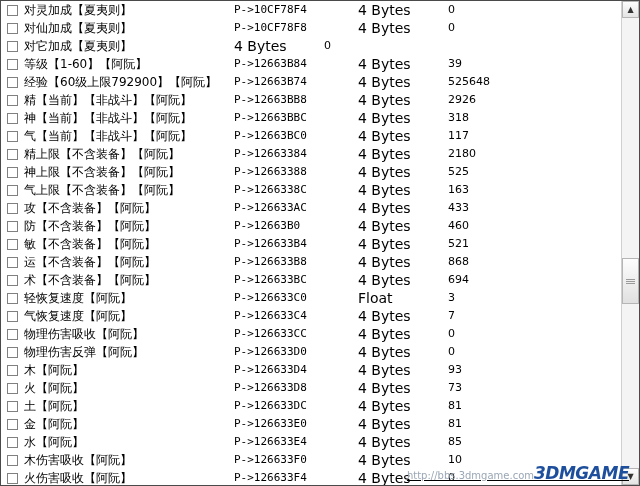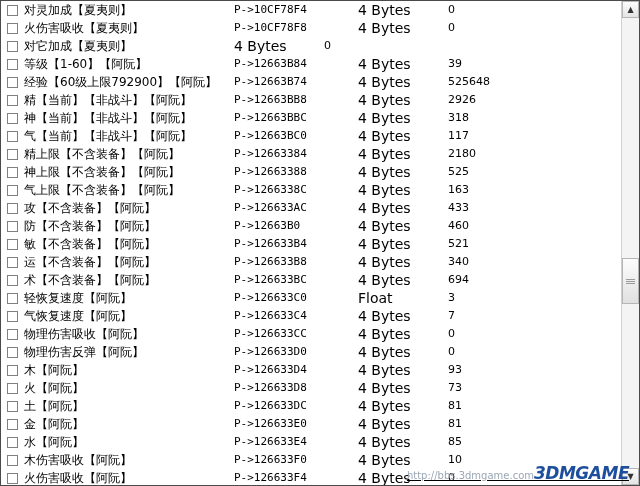--- a/index.html
+++ b/index.html
@@ -181,21 +181,21 @@
         </div>
         <div class="cell-desc">对灵加成【夏夷则】</div>
         <div class="cell-addr">P-&gt;10CF78F4</div>
         <div class="cell-type">4 Bytes</div>
         <div class="cell-value">0</div>
       </div>
       <div class="row">
         <div class="cell-check">
           <div class="checkbox"></div>
         </div>
-        <div class="cell-desc">火伤害吸收【夏夷则】</div>
+        <div class="cell-desc">对仙加成【夏夷则】</div>
         <div class="cell-addr">P-&gt;10CF78F8</div>
         <div class="cell-type">4 Bytes</div>
         <div class="cell-value">0</div>
       </div>
       <div class="row">
         <div class="cell-check">
           <div class="checkbox"></div>
         </div>
         <div class="cell-desc">对它加成【夏夷则】</div>
         <div class="cell-type">4 Bytes</div>
@@ -300,21 +300,21 @@
         <div class="cell-type">4 Bytes</div>
         <div class="cell-value">521</div>
       </div>
       <div class="row">
         <div class="cell-check">
           <div class="checkbox"></div>
         </div>
         <div class="cell-desc">运【不含装备】【阿阮】</div>
         <div class="cell-addr">P-&gt;126633B8</div>
         <div class="cell-type">4 Bytes</div>
-        <div class="cell-value">340</div>
+        <div class="cell-value">868</div>
       </div>
       <div class="row">
         <div class="cell-check">
           <div class="checkbox"></div>
         </div>
         <div class="cell-desc">术【不含装备】【阿阮】</div>
         <div class="cell-addr">P-&gt;126633BC</div>
         <div class="cell-type">4 Bytes</div>
         <div class="cell-value">694</div>
       </div>

